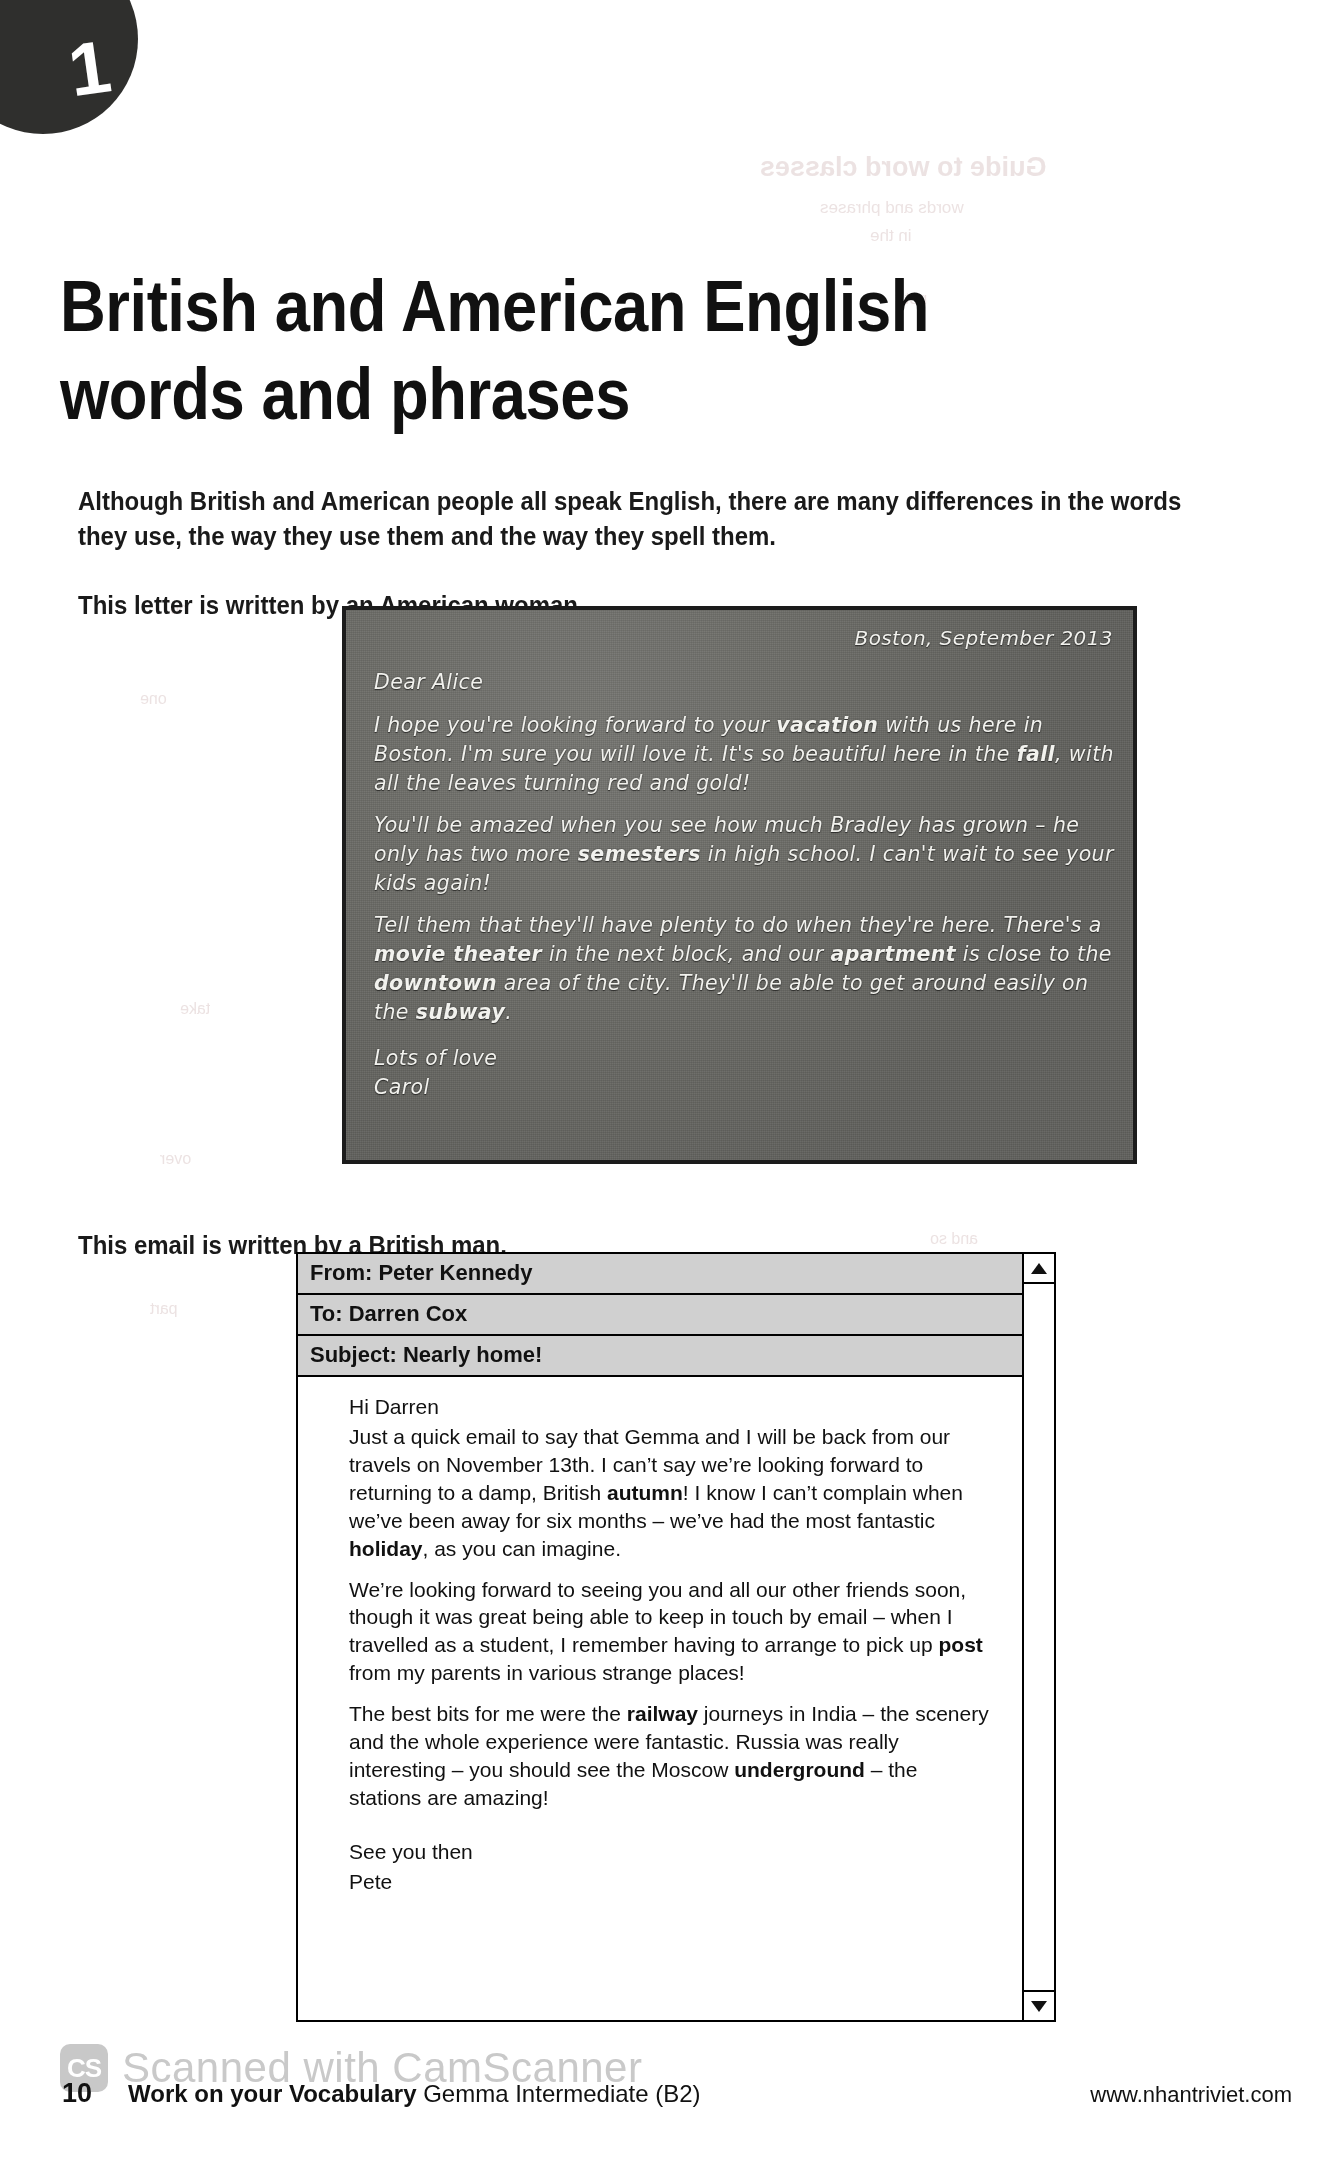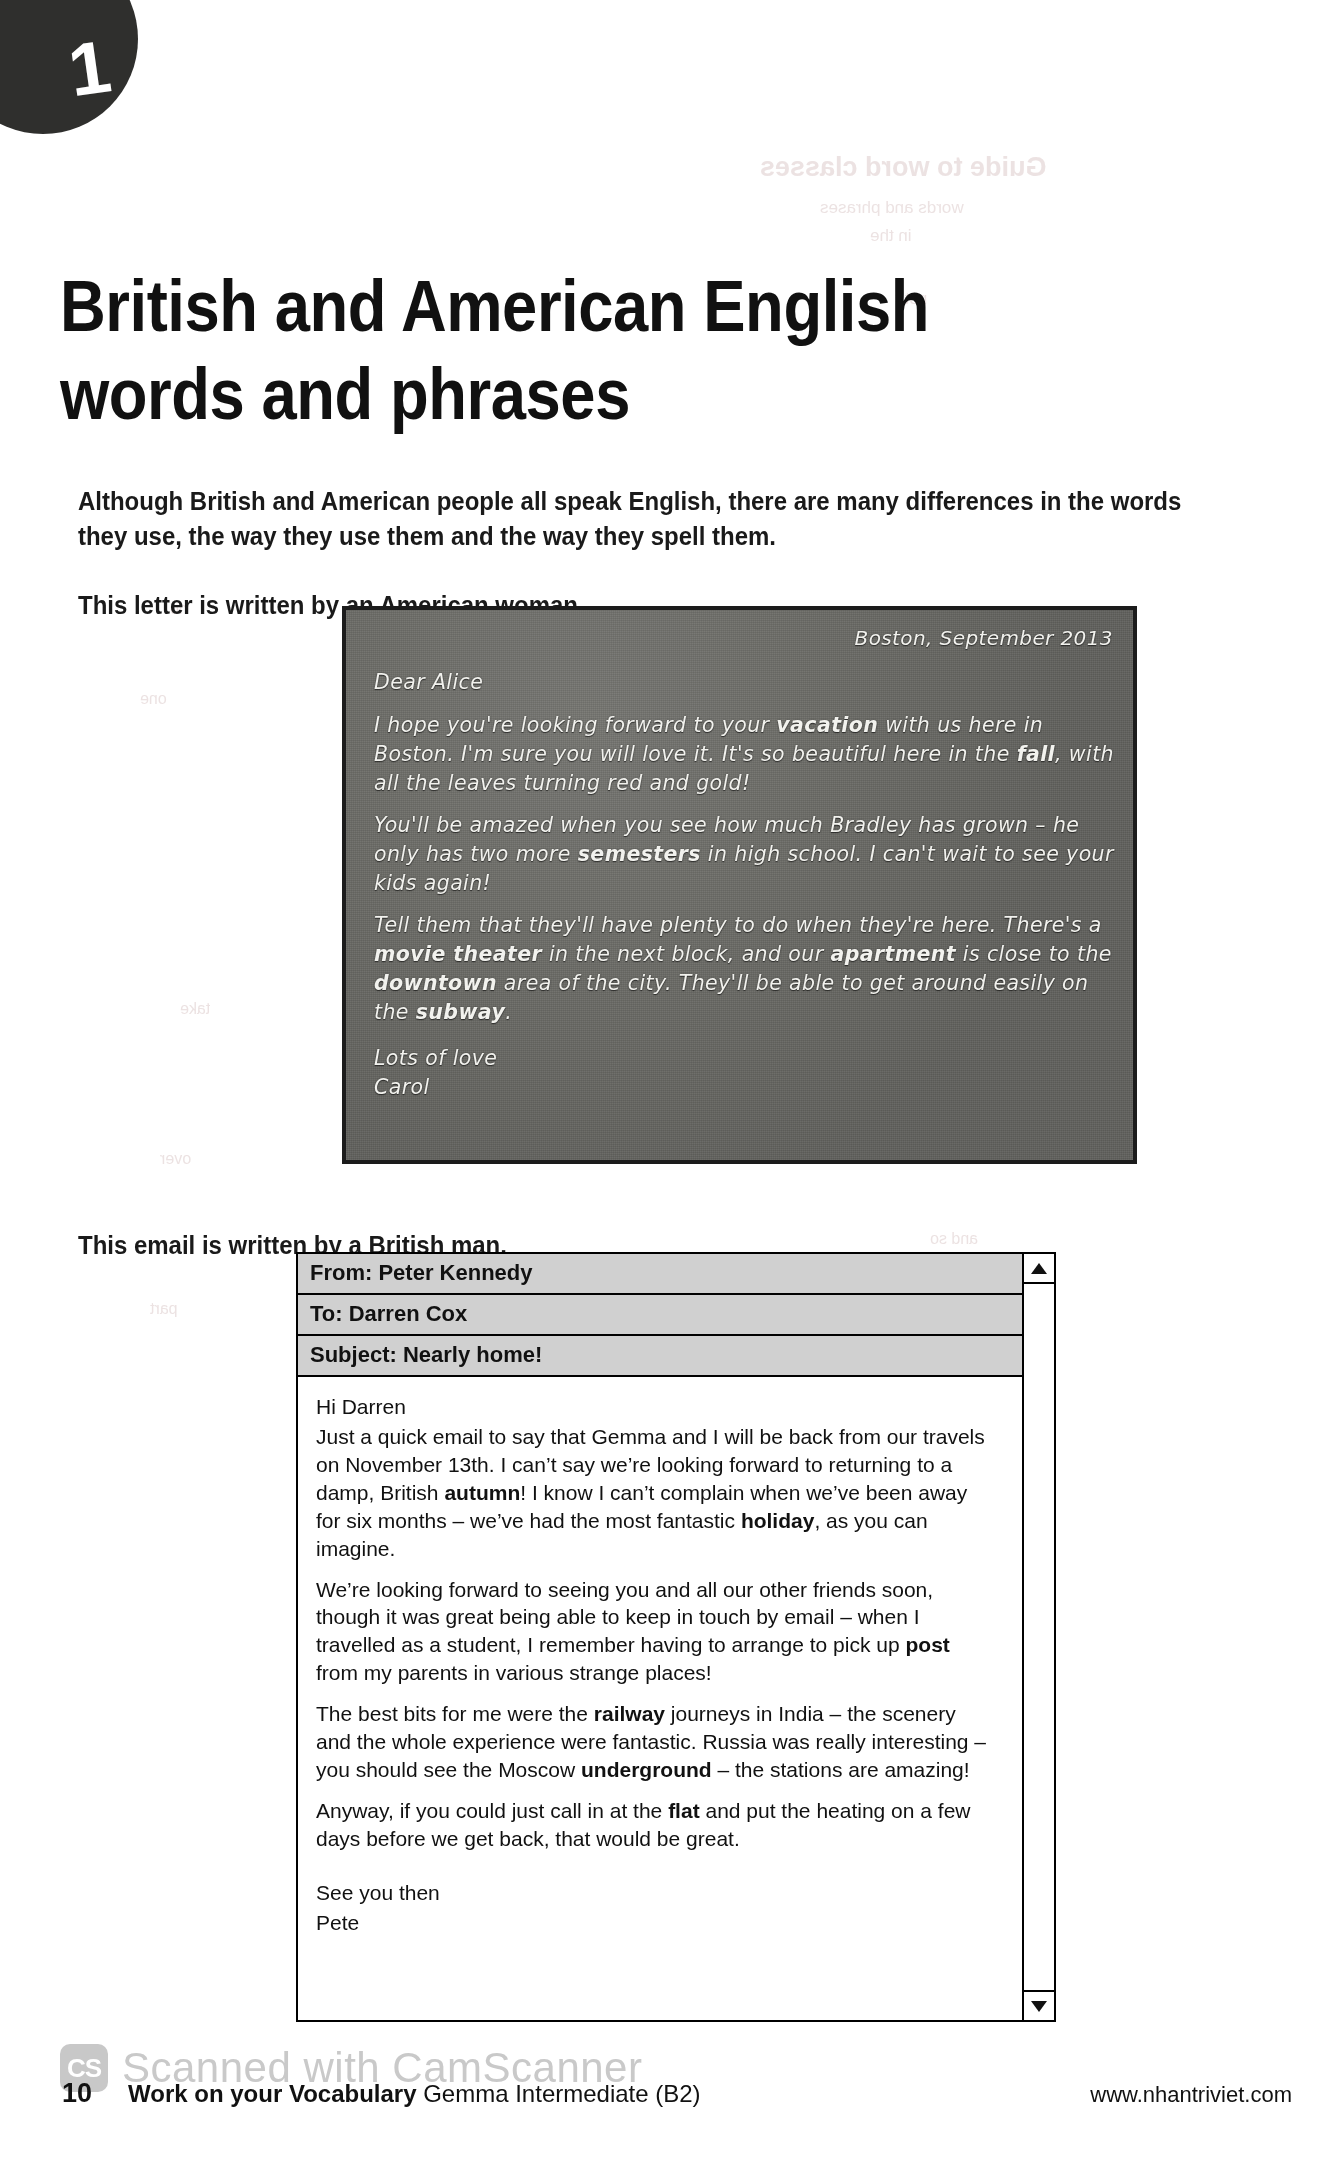--- a/index.html
+++ b/index.html
@@ -122,20 +122,21 @@
     border-bottom:2px solid #000;
     padding:6px 12px 7px 12px;
     font-size:22px;font-weight:bold;color:#111;
     transform-origin:left center;
   }
   .email-head:last-of-type{border-bottom:2px solid #000;}
   .email-body{
     flex:1;background:#fff;padding:16px 28px 8px 18px;
     font-size:21px;line-height:1.33;color:#111;
     overflow:hidden;
+    margin-left:33px;
   }
   .email-body p{margin:0 0 13px 0;}
   .email-body p.tight{margin-bottom:2px;}
   .email-body b{font-weight:bold;}
 
   
   .scrollbar{
     width:30px;border-left:2px solid #000;
     background:#ffffff;position:relative;flex:none;
     display:flex;flex-direction:column;
@@ -233,21 +234,20 @@
 <div class="email-window">
   <div class="email-main">
     <div class="email-head">From: Peter Kennedy</div>
     <div class="email-head">To: Darren Cox</div>
     <div class="email-head">Subject: Nearly home!</div>
     <div class="email-body">
       <p class="tight">Hi Darren</p>
       <p><span>Just a quick email to say that Gemma and I will be back from our travels on November 13th. I can’t say we’re looking forward to returning to a damp, British </span><b>autumn</b><span>!  I know I can’t complain when we’ve been away for six months – we’ve had the most fantastic </span><b>holiday</b><span>, as you can imagine.</span></p>
       <p><span>We’re looking forward to seeing you and all our other friends soon, though it was great being able to keep in touch by email – when I travelled as a student, I remember having to arrange to pick up </span><b>post</b><span> from my parents in various strange places!</span></p>
       <p><span>The best bits for me were the </span><b>railway</b><span> journeys in India – the scenery and the whole experience were fantastic. Russia was really interesting – you should see the Moscow </span><b>underground</b><span> – the stations are amazing!</span></p>
-      <p><span>Anyway, if you could just call in at the </span><b>flat</b><span> and put the heating on a few days before we get back, that would be great.</span></p>
       <p class="tight" style="margin-top:26px;">See you then</p>
       <p>Pete</p>
     </div>
   </div>
   <div class="scrollbar">
     <div class="sb-btn">
         <span class="arrow-up"></span>
       </div>
     <div class="sb-track"></div>
     <div class="sb-btn bottom">

